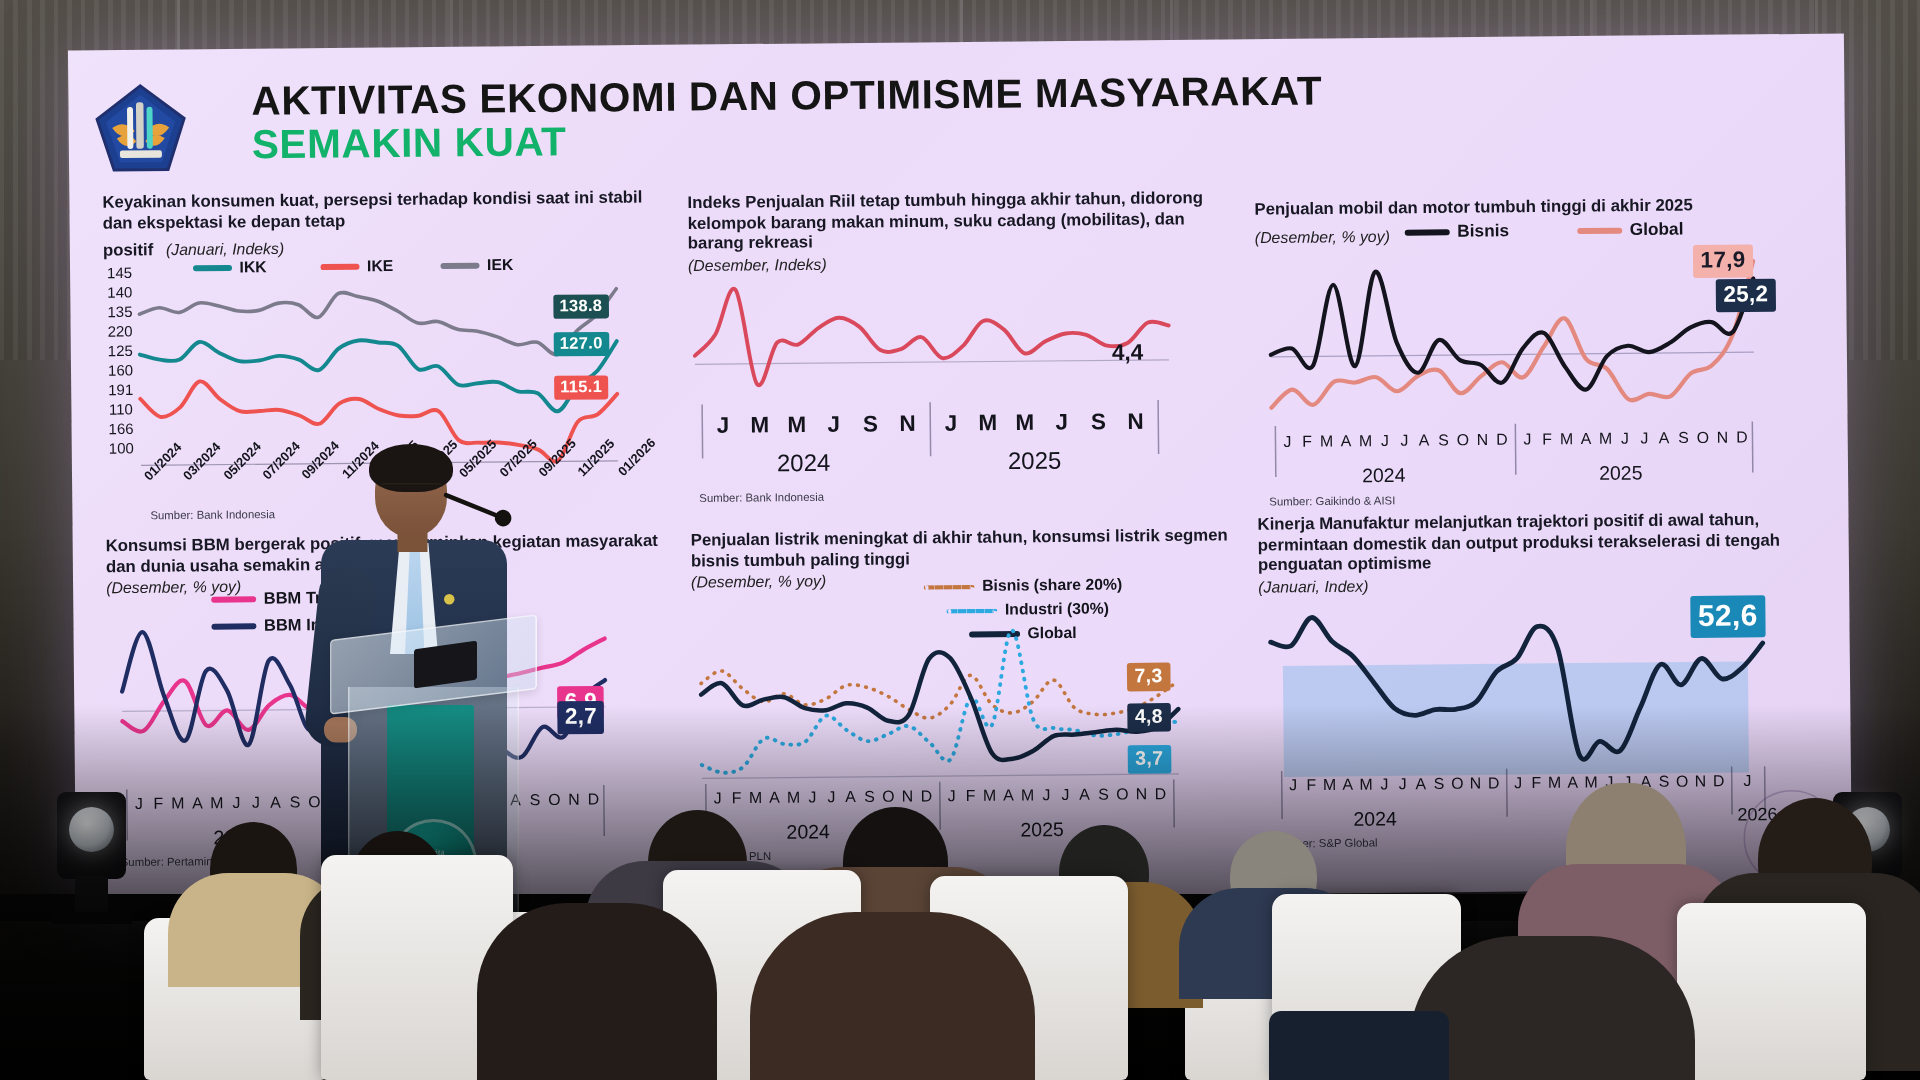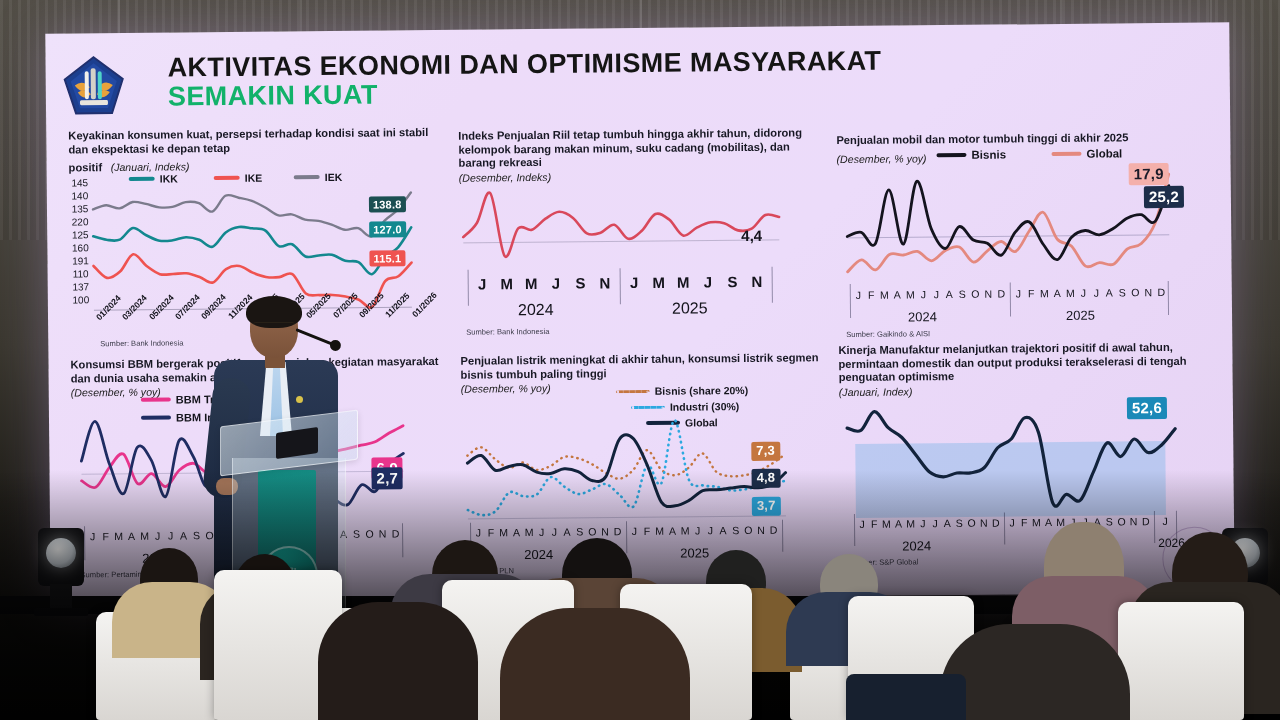--- a/index.html
+++ b/index.html
@@ -167,21 +167,21 @@
       
       <div style="position:absolute;left:0;top:48px;">
         <div class="ytick" style="top:0px;position:absolute;">145</div>
         <div class="ytick" style="top:13px;position:absolute;">140</div>
         <div class="ytick" style="top:26px;position:absolute;">135</div>
         <div class="ytick" style="top:39px;position:absolute;">220</div>
         <div class="ytick" style="top:52px;position:absolute;">125</div>
         <div class="ytick" style="top:65px;position:absolute;">160</div>
         <div class="ytick" style="top:78px;position:absolute;">191</div>
         <div class="ytick" style="top:91px;position:absolute;">110</div>
-        <div class="ytick" style="top:104px;position:absolute;">137</div>
+        <div class="ytick" style="top:104px;position:absolute;">166</div>
         <div class="ytick" style="top:117px;position:absolute;">100</div>
       </div>
 
       
       <div class="legend" style="left:60px;top:44px;color:#13888f">
         <span class="ln" style="background:#13888f"></span>
         <span style="color:#14141c">IKK</span>
       </div>
       <div class="legend" style="left:145px;top:44px;color:#ef5350">
         <span class="ln" style="background:#ef5350"></span>
@@ -452,21 +452,21 @@
       <div class="p-sub">(Januari, Index)</div>
 
       <div style="position:absolute;left:16px;top:100px;width:310px;height:74px;background:rgba(150,190,235,.55);"></div>
 
       <div class="plot" style="left:8px;top:58px;">
         <svg id="svg-pmi" width="328" height="118" viewBox="0 0 328 118">
                 <path d="M0.00,26.08 C2.28,26.50 9.11,31.26 13.67,28.57 C18.22,25.88 22.78,10.35 27.33,9.94 C31.89,9.52 36.44,21.74 41.00,26.08 C45.56,30.43 50.11,31.47 54.67,36.02 C59.22,40.58 63.78,47.61 68.33,53.41 C72.89,59.21 77.44,67.07 82.00,70.80 C86.56,74.53 91.11,75.56 95.67,75.77 C100.22,75.98 104.78,72.66 109.33,72.04 C113.89,71.42 118.44,72.87 123.00,72.04 C127.56,71.21 132.11,71.21 136.67,67.07 C141.22,62.93 145.78,51.96 150.33,47.20 C154.89,42.44 159.44,43.47 164.00,38.51 C168.56,33.54 173.11,18.42 177.67,17.39 C182.22,16.35 186.78,18.01 191.33,32.29 C195.89,46.58 200.44,92.74 205.00,103.09 C209.56,113.45 214.11,94.81 218.67,94.40 C223.22,93.99 227.78,104.34 232.33,100.61 C236.89,96.88 241.44,81.56 246.00,72.04 C250.56,62.52 255.11,45.96 259.67,43.47 C264.22,40.99 268.78,57.76 273.33,57.14 C277.89,56.52 282.44,40.37 287.00,39.75 C291.56,39.13 296.11,52.38 300.67,53.41 C305.22,54.45 309.78,49.89 314.33,45.96 C318.89,42.02 325.72,32.50 328.00,29.81" fill="none" stroke="#12233c" stroke-width="3.2" stroke-linecap="round" stroke-linejoin="round"></path>
               </svg>
       </div>
 
-      <div class="lbl" style="left:288px;top:56px;background:#1b89b8;font-size:15px;">52,6</div>
+      <div class="lbl" style="left:288px;top:56px;background:#1b89b8;font-size:20px;">52,6</div>
 
       <div class="vrule" style="left:14px;top:170px;height:32px;"></div>
       <div class="vrule" style="left:164px;top:170px;height:32px;"></div>
       <div class="vrule" style="left:314px;top:170px;height:32px;"></div>
       <div class="vrule" style="left:336px;top:170px;height:32px;"></div>
       <div class="axis-months" id="pm-2024" style="left:16px;top:174px;width:146px;">
               <span style="width: 12.1667px;">J</span>
               <span style="width: 12.1667px;">F</span>
               <span style="width: 12.1667px;">M</span>
               <span style="width: 12.1667px;">A</span>

